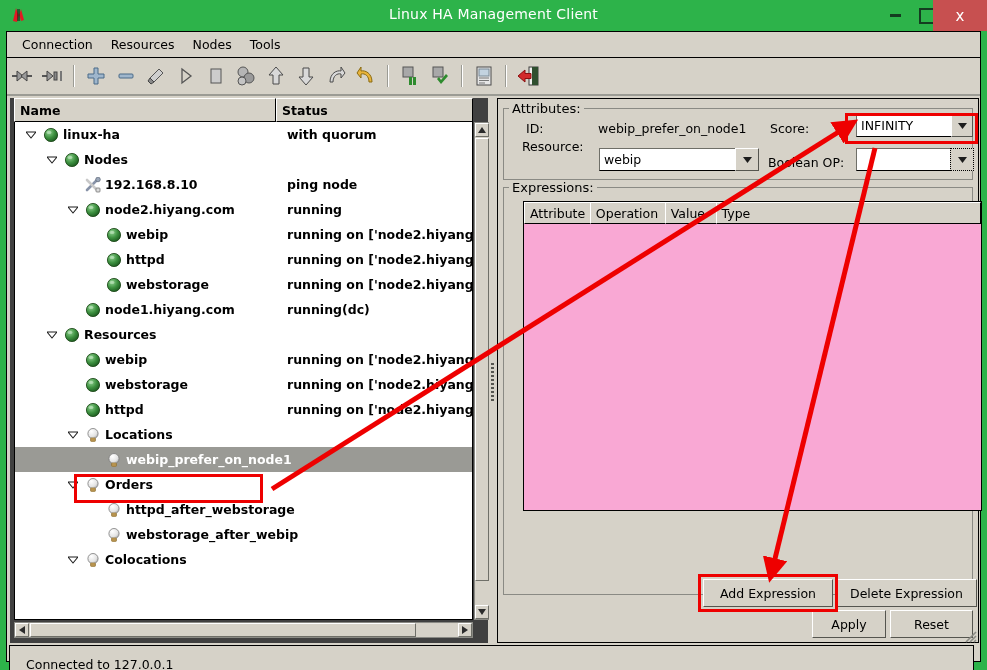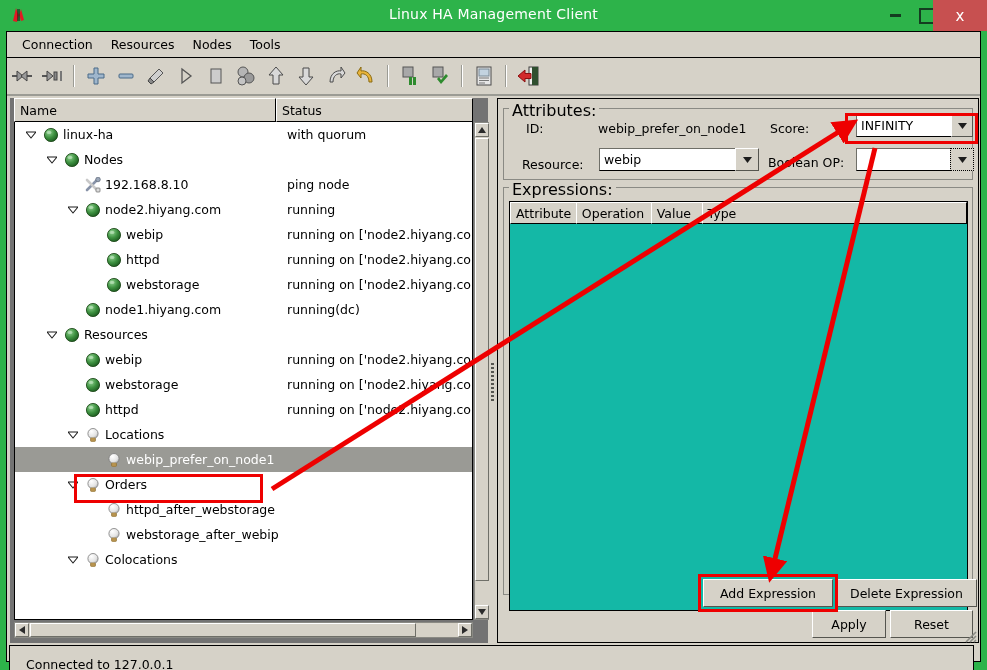--- a/index.html
+++ b/index.html
@@ -84,21 +84,22 @@
   .tb-sep {
     width: 1px; height: 22px; margin: 0 6px;
     background: #ffffff;
     border-left: 1px solid #9b9b94;
   }
 
   
   #left-panel {
     position: absolute; left: 3px; top: 66px;
     width: 478px; height: 545px;
-    background: #737373;
+    background: #404040;
+    font-weight: bold;
   }
   #tree-head {
     position: absolute; left: 0; top: 0; width: 478px; height: 24px;
   }
   .col-head {
     position: absolute; top: 0; height: 24px;
     background: #d6d2c8;
     border: 1px solid #000;
     border-top-color: #ffffff;
     border-left-color: #ffffff;
@@ -220,21 +221,21 @@
 
   .groupbox {
     position: absolute;
     border: 1px solid #8a8a84;
     box-sizing: border-box;
   }
   .groupbox > .gb-title {
     position: absolute; top: -8px; left: 5px;
     background: #d6d2c8;
     padding: 0 3px;
-    font-size: 16px;
+    font-size: 13px;
   }
   #gb-attributes { left: 5px; top: 9px; width: 470px; height: 72px; }
   #gb-expressions { left: 5px; top: 88px; width: 470px; height: 408px; }
 
   .fld-label { position: absolute; font-size: 12.5px; }
   .fld-value { position: absolute; font-size: 12.5px; }
 
   .textfield {
     position: absolute;
     background: #ffffff;
@@ -251,23 +252,23 @@
     background: #d6d2c8;
     border: 1px solid #ffffff;
     border-right-color: #55554f; border-bottom-color: #55554f;
     box-sizing: border-box;
     display: flex; align-items: center; justify-content: center;
   }
   .combo-btn.focused { border: 1px dotted #000; }
 
   
   #expr-table {
-    position: absolute; left: 11px; top: 102px;
-    width: 459px; height: 410px;
-    background: #14b8a6;
+    position: absolute; left: 25px; top: 102px;
+    width: 459px; height: 310px;
+    background: #f9a8d4;
     border: 1px solid #000;
     box-sizing: border-box;
   }
   #expr-header {
     position: absolute; left: 0; top: 0; width: 457px; height: 22px;
     display: flex;
   }
   .eh {
     height: 22px;
     background: #d6d2c8;
@@ -811,21 +812,21 @@
       <div class="fld-value" style="left:100px; top:22px;">webip_prefer_on_node1</div>
       <div class="fld-label" style="left:272px; top:22px;">Score:</div>
 
       <div class="textfield" style="left:358px; top:15px; width:100px; height:23px;">INFINITY</div>
       <div class="combo-btn" style="left:453px; top:15px; width:22px; height:23px;">
         <svg width="9" height="6" viewBox="0 0 9 6">
             <path d="M0 0 L9 0 L4.5 6 Z" fill="#1c1c1c"></path>
           </svg>
       </div>
 
-      <div class="fld-label" style="left:24px; top:58px;text-align:right;">Resource:</div>
+      <div class="fld-label" style="left:24px; top:40px;text-align:right;">Resource:</div>
       <div class="textfield" style="left:101px; top:49px; width:143px; height:23px;">webip</div>
       <div class="combo-btn" style="left:237px; top:49px; width:24px; height:23px;">
         <svg width="9" height="6" viewBox="0 0 9 6">
             <path d="M0 0 L9 0 L4.5 6 Z" fill="#1c1c1c"></path>
           </svg>
       </div>
 
       <div class="fld-label" style="left:270px; top:56px;">Boolean OP:</div>
       <div class="textfield" style="left:358px; top:49px; width:96px; height:23px;"></div>
       <div class="combo-btn focused" style="left:452px; top:49px; width:24px; height:23px;">

